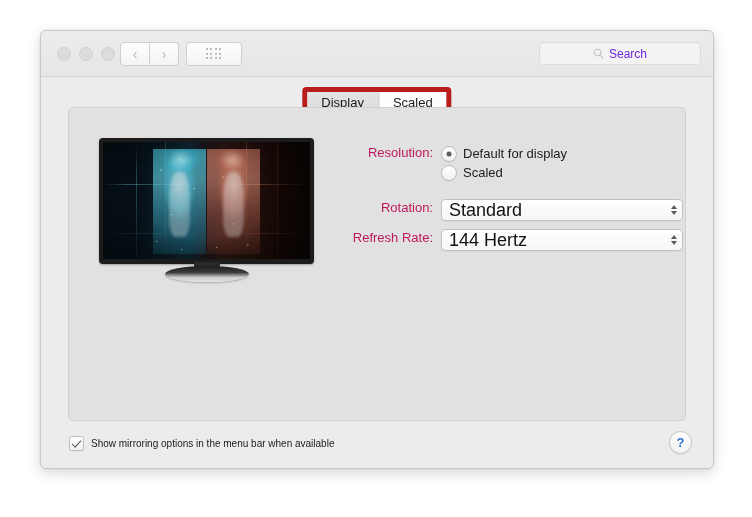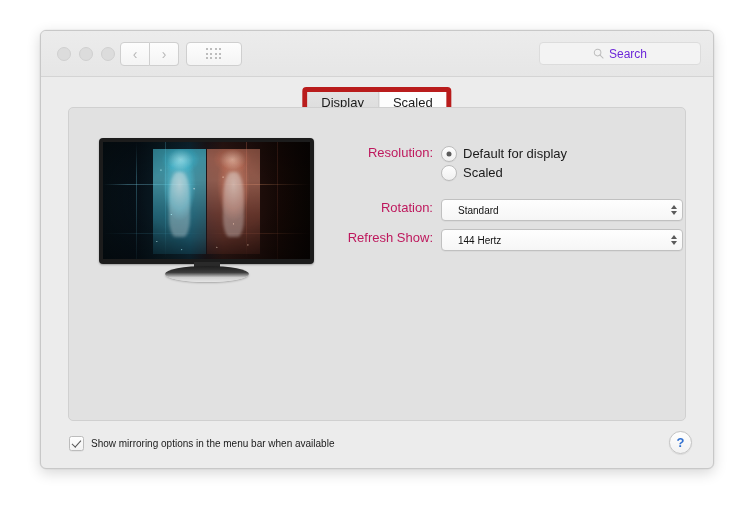--- a/index.html
+++ b/index.html
@@ -384,23 +384,23 @@
     width: 240px;
     height: 20px;
     background: linear-gradient(to bottom, #fefefe, #f6f6f6);
     border: 1px solid #c0c0c0;
     border-radius: 4px;
     box-shadow: 0 0.5px 0.5px rgba(0,0,0,0.07);
     display: flex;
     align-items: center;
   }
   .popup-value {
-    font-size: 10px;
+    font-size: 18px;
     color: #111;
-    padding-left: 16px;
+    padding-left: 7px;
   }
   .popup-arrows {
     position: absolute;
     right: 5px;
     top: 50%;
     transform: translateY(-50%);
     display: flex;
     flex-direction: column;
     align-items: center;
     gap: 2px;
@@ -588,21 +588,21 @@
             <span class="popup-value">Standard</span>
             <span class="popup-arrows">
               <i class="up"></i>
                 <i class="dn"></i>
             </span>
           </div>
         </div>
       </div>
 
       <div class="row">
-        <div class="row-label">Refresh Show:</div>
+        <div class="row-label">Refresh Rate:</div>
         <div class="row-field">
           <div class="popup">
             <span class="popup-value">144 Hertz</span>
             <span class="popup-arrows">
               <i class="up"></i>
                 <i class="dn"></i>
             </span>
           </div>
         </div>
       </div>

